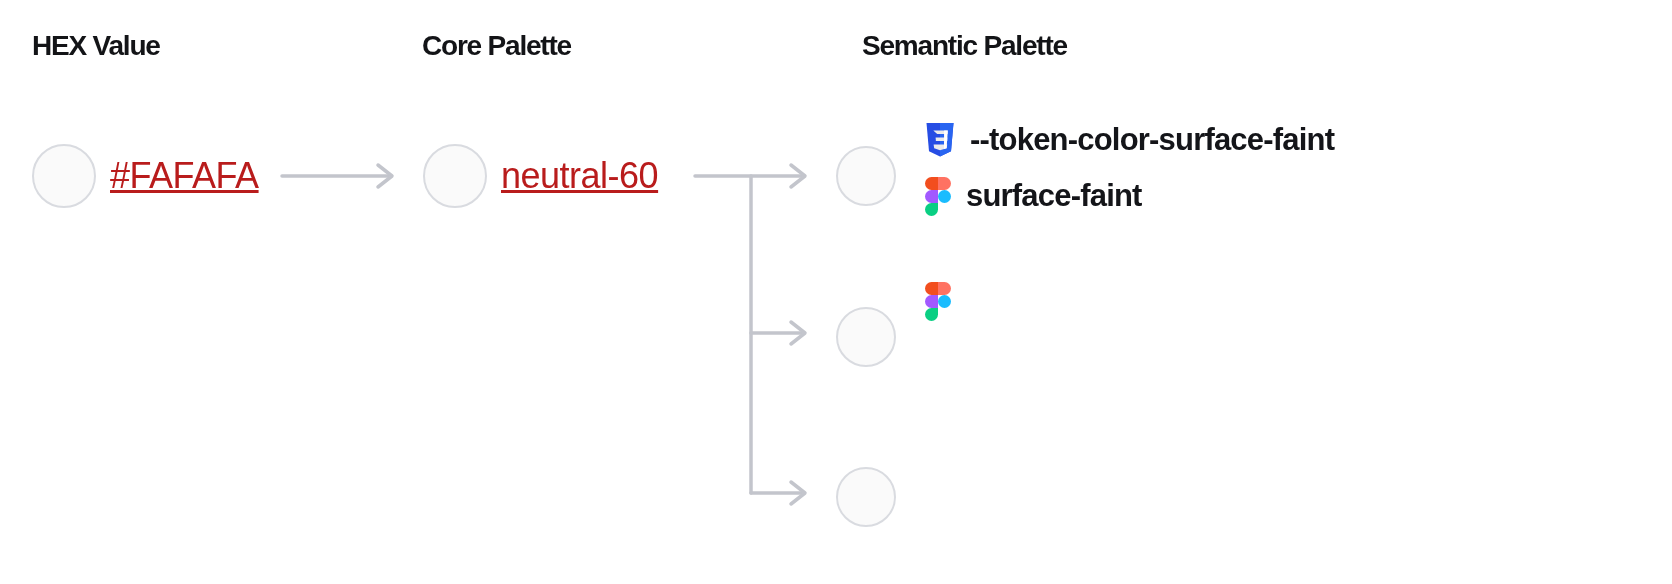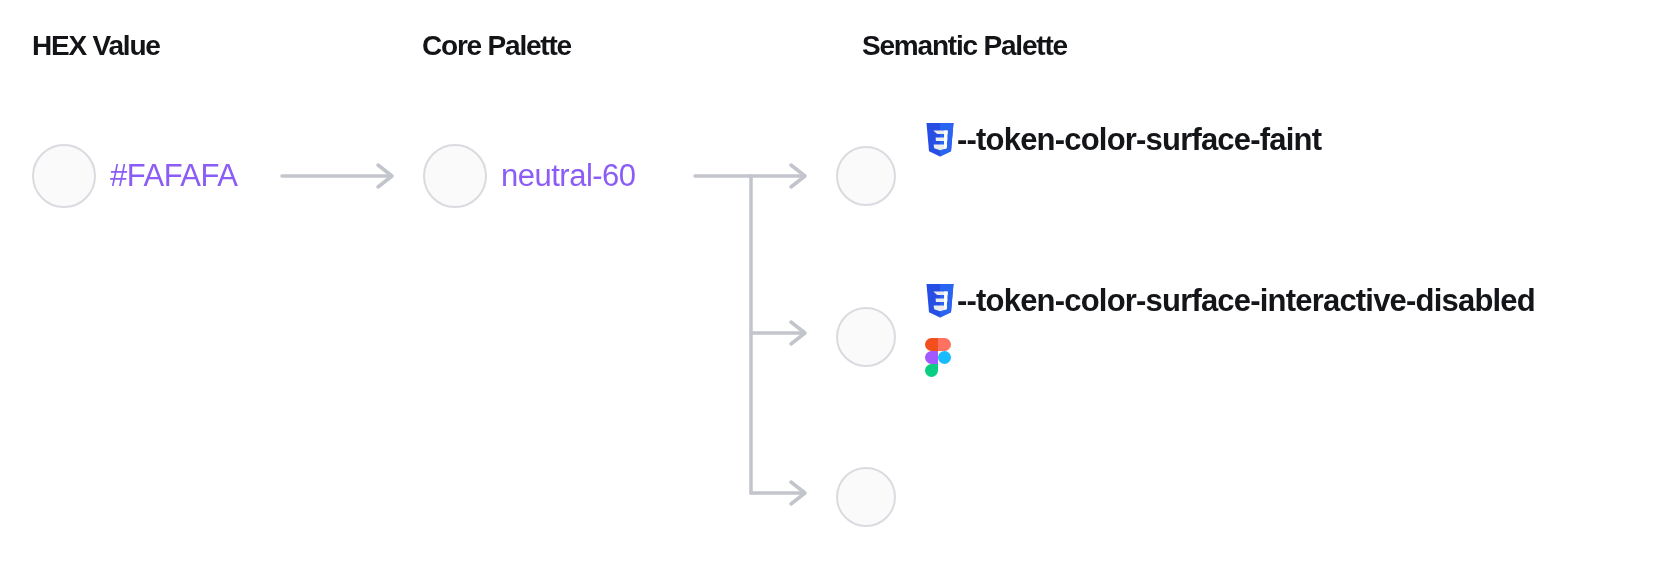--- a/index.html
+++ b/index.html
@@ -30,26 +30,27 @@
     box-sizing: border-box;
     border-radius: 50%;
     border: 2px solid #d9dbe0;
     background: #fafafa;
   }
   .swatch-lg { width: 64px; height: 64px; }
   .swatch-md { width: 60px; height: 60px; }
 
   .node-label {
     position: absolute;
-    font-size: 31px;
+    font-size: 36px;
     font-weight: 400;
     letter-spacing: -0.5px;
-    color: #8b5cf6;
+    color: #b91c1c;
     line-height: 48px;
     white-space: nowrap;
+    text-decoration: underline;
   }
 
   .connector { position: absolute; }
   .connector path, .connector polyline {
     fill: none;
     stroke: #c3c5cc;
     stroke-width: 3.5;
     stroke-linecap: round;
     stroke-linejoin: round;
   }
@@ -57,21 +58,21 @@
   .sem-row-content {
     position: absolute;
     left: 925px;
     display: flex;
     flex-direction: column;
   }
   .sem-line {
     display: flex;
     align-items: center;
     height: 56px;
-    gap: 2px;
+    gap: 15px;
   }
   .sem-text {
     font-size: 31px;
     font-weight: 700;
     letter-spacing: -0.8px;
     color: #141519;
     white-space: nowrap;
   }
   .icon-box { display: flex; align-items: center; justify-content: center; flex: 0 0 auto; }
 </style>
@@ -113,37 +114,36 @@
           <path d="M1.5 0 H28.5 L26 28.2 L15 33.6 L4 28.2 Z" fill="#264DE4"></path>
           <path d="M15 0 H28.5 L26 28.2 L15 33.6 Z" fill="#2965F1"></path>
           <path d="M8.3 7.6 H22.6 V11.1 H12.2 Z" fill="#EBEBEB"></path>
           <path d="M10.6 14.6 H22.3 V18.1 H10.9 Z" fill="#EBEBEB"></path>
           <path d="M8.6 21.4 H22.2 L21.6 25.2 L15 27.3 L9.2 25.2 Z" fill="#EBEBEB"></path>
           <path d="M19.1 7.6 H22.8 L21.6 25.2 L19 26 Z" fill="#FFFFFF"></path>
         </svg>
       </span>
       <span class="sem-text">--token-color-surface-faint</span>
     </div>
+    <div class="sem-line">
+      <span class="icon-box">
+        <svg width="26" height="39" viewBox="0 0 24 36">
+          <path d="M12 0 H6 a6 6 0 0 0 0 12 H12 Z" fill="#F24E1E"></path>
+          <path d="M12 0 h6 a6 6 0 0 1 0 12 h-6 Z" fill="#FF7262"></path>
+          <path d="M12 12 H6 a6 6 0 0 0 0 12 H12 Z" fill="#A259FF"></path>
+          <circle cx="18" cy="18" r="6" fill="#1ABCFE"></circle>
+          <path d="M12 24 H6 a6 6 0 1 0 6 6 Z" fill="#0ACF83"></path>
+        </svg>
+      </span>
+      <span class="sem-text">surface-faint</span>
+    </div>
   </div>
 
   <div class="swatch swatch-md" style="left: 836px; top: 307px; background-color: rgb(250, 250, 250);"></div>
   <div class="sem-row-content" style="top:273px;">
-    <div class="sem-line">
-      <span class="icon-box">
-        <svg width="30" height="34" viewBox="0 0 30 34">
-          <path d="M1.5 0 H28.5 L26 28.2 L15 33.6 L4 28.2 Z" fill="#264DE4"></path>
-          <path d="M15 0 H28.5 L26 28.2 L15 33.6 Z" fill="#2965F1"></path>
-          <path d="M8.3 7.6 H22.6 V11.1 H12.2 Z" fill="#EBEBEB"></path>
-          <path d="M10.6 14.6 H22.3 V18.1 H10.9 Z" fill="#EBEBEB"></path>
-          <path d="M8.6 21.4 H22.2 L21.6 25.2 L15 27.3 L9.2 25.2 Z" fill="#EBEBEB"></path>
-          <path d="M19.1 7.6 H22.8 L21.6 25.2 L19 26 Z" fill="#FFFFFF"></path>
-        </svg>
-      </span>
-      <span class="sem-text">--token-color-surface-interactive-disabled</span>
-    </div>
     <div class="sem-line">
       <span class="icon-box">
         <svg width="26" height="39" viewBox="0 0 24 36">
           <path d="M12 0 H6 a6 6 0 0 0 0 12 H12 Z" fill="#F24E1E"></path>
           <path d="M12 0 h6 a6 6 0 0 1 0 12 h-6 Z" fill="#FF7262"></path>
           <path d="M12 12 H6 a6 6 0 0 0 0 12 H12 Z" fill="#A259FF"></path>
           <circle cx="18" cy="18" r="6" fill="#1ABCFE"></circle>
           <path d="M12 24 H6 a6 6 0 1 0 6 6 Z" fill="#0ACF83"></path>
         </svg>
       </span>

